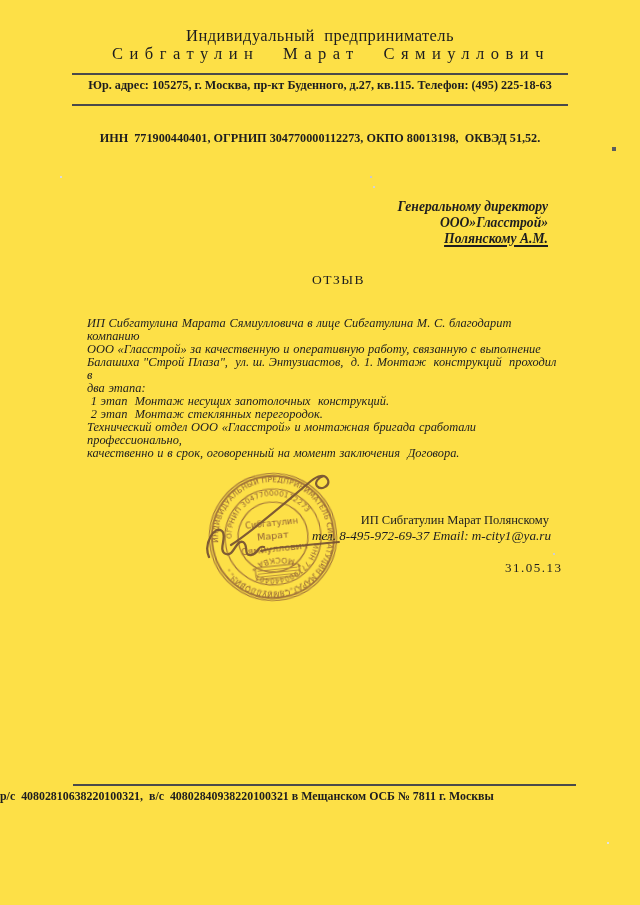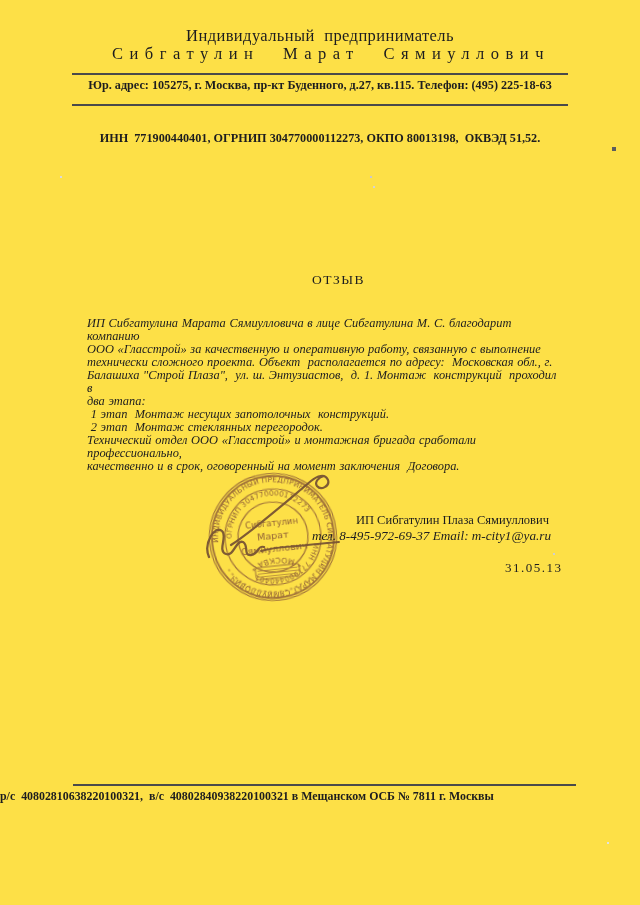--- a/index.html
+++ b/index.html
@@ -72,27 +72,31 @@
 
 <div class="page">
 
   <div class="lh1">Индивидуальный предприниматель</div>
   <div class="lh2">Сибгатулин Марат Сямиуллович</div>
   <div class="rule rule1"></div>
   <div class="addr1 pre">Юр. адрес: 105275, г. Москва, пр-кт Буденного, д.27, кв.115. Телефон: (495) 225-18-63</div>
   <div class="addr2 pre">ИНН  771900440401, ОГРНИП 304770000112273, ОКПО 80013198,  ОКВЭД 51,52.</div>
   <div class="rule rule2"></div>
 
+  <div class="recipient">
+    <div>Генеральному директору</div>
+    <div>ООО»Гласстрой»</div>
+    <div><span class="u">Полянскому А.М.</span></div>
+  </div>
 
   <div class="doc-title">ОТЗЫВ</div>
 
   <div class="body-text">
     <div class="pre">ИП Сибгатулина Марата Сямиулловича в лице Сибгатулина М. С. благодарит компанию</div>
     <div class="pre">ООО «Гласстрой» за качественную и оперативную работу, связанную с выполнение</div>
-    <div class="pre">технически сложного проекта. Объект  располагается по адресу:  Московская обл., г.</div>
     <div class="pre">Балашиха "Строй Плаза",  ул. ш. Энтузиастов,  д. 1. Монтаж  конструкций  проходил в</div>
     <div class="pre">два этапа:</div>
     <div class="pre"> 1 этап  Монтаж несущих запотолочных  конструкций.</div>
     <div class="pre"> 2 этап  Монтаж стеклянных перегородок.</div>
     <div class="pre">Технический отдел ООО «Гласстрой» и монтажная бригада сработали профессионально,</div>
     <div class="pre">качественно и в срок, оговоренный на момент заключения  Договора.</div>
   </div>
 
   <svg class="stamp-svg" width="164" height="164" viewBox="0 0 164 164">
     <defs>
@@ -137,21 +141,21 @@
       </text>
     </g>
 
     <g fill="none" stroke-linecap="round" stroke-linejoin="round" opacity=".95">
       <path stroke="#6e52ae" stroke-width="2.3" d="M18,102 C12,88 24,70 31,76 C37,81 26,96 35,99 C43,102 45,84 52,87 C58,90 52,101 60,100 C68,99 66,90 73,92"></path>
       <path stroke="#6e52ae" stroke-width="2.2" d="M40,90 C62,76 96,46 120,26 C126,21 134,18 137,25 C139,31 130,36 126,31 C123,27 128,22 133,21"></path>
       <path stroke="#6e52ae" stroke-width="1.9" d="M70,96 C84,92 96,92 106,91 C118,90 132,88 148,87"></path>
     </g>
   </svg>
 
-  <div class="sig-name">ИП Сибгатулин Плаза Сямиуллович</div>
+  <div class="sig-name">ИП Сибгатулин Марат Полянскому</div>
   <div class="sig-contact">тел. 8-495-972-69-37 Email: m-city1@ya.ru</div>
   <div class="sig-date">31.05.13</div>
 
   <div class="rule rule3"></div>
   <div class="footer1 pre">р/с  40802810638220100321,  в/с  40802840938220100321 в Мещанском ОСБ № 7811 г. Москвы</div>
 
   <div class="speck"></div>
 </div>
 
 </body></html>

